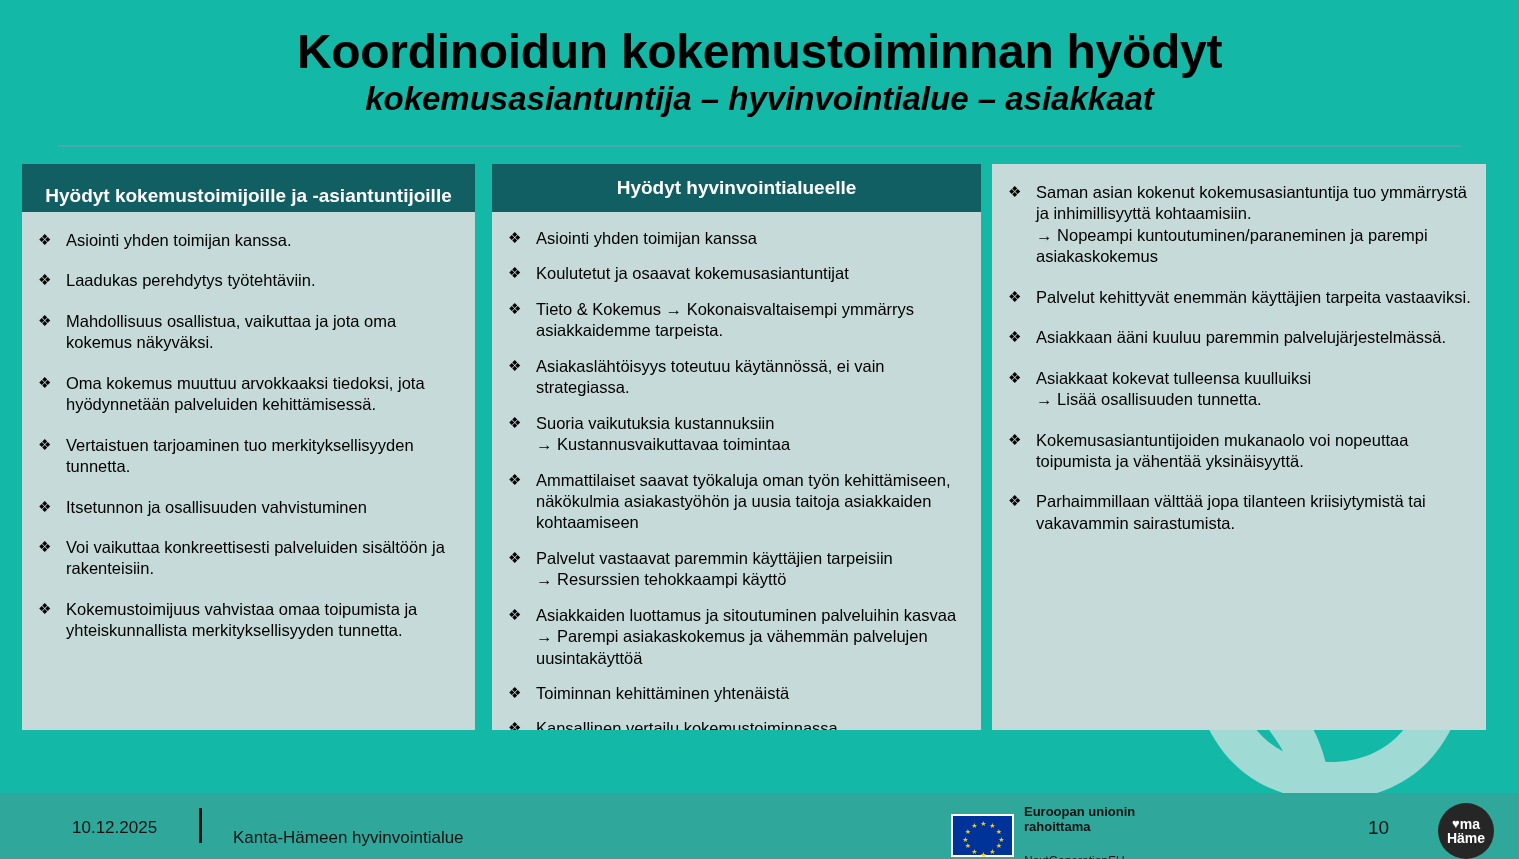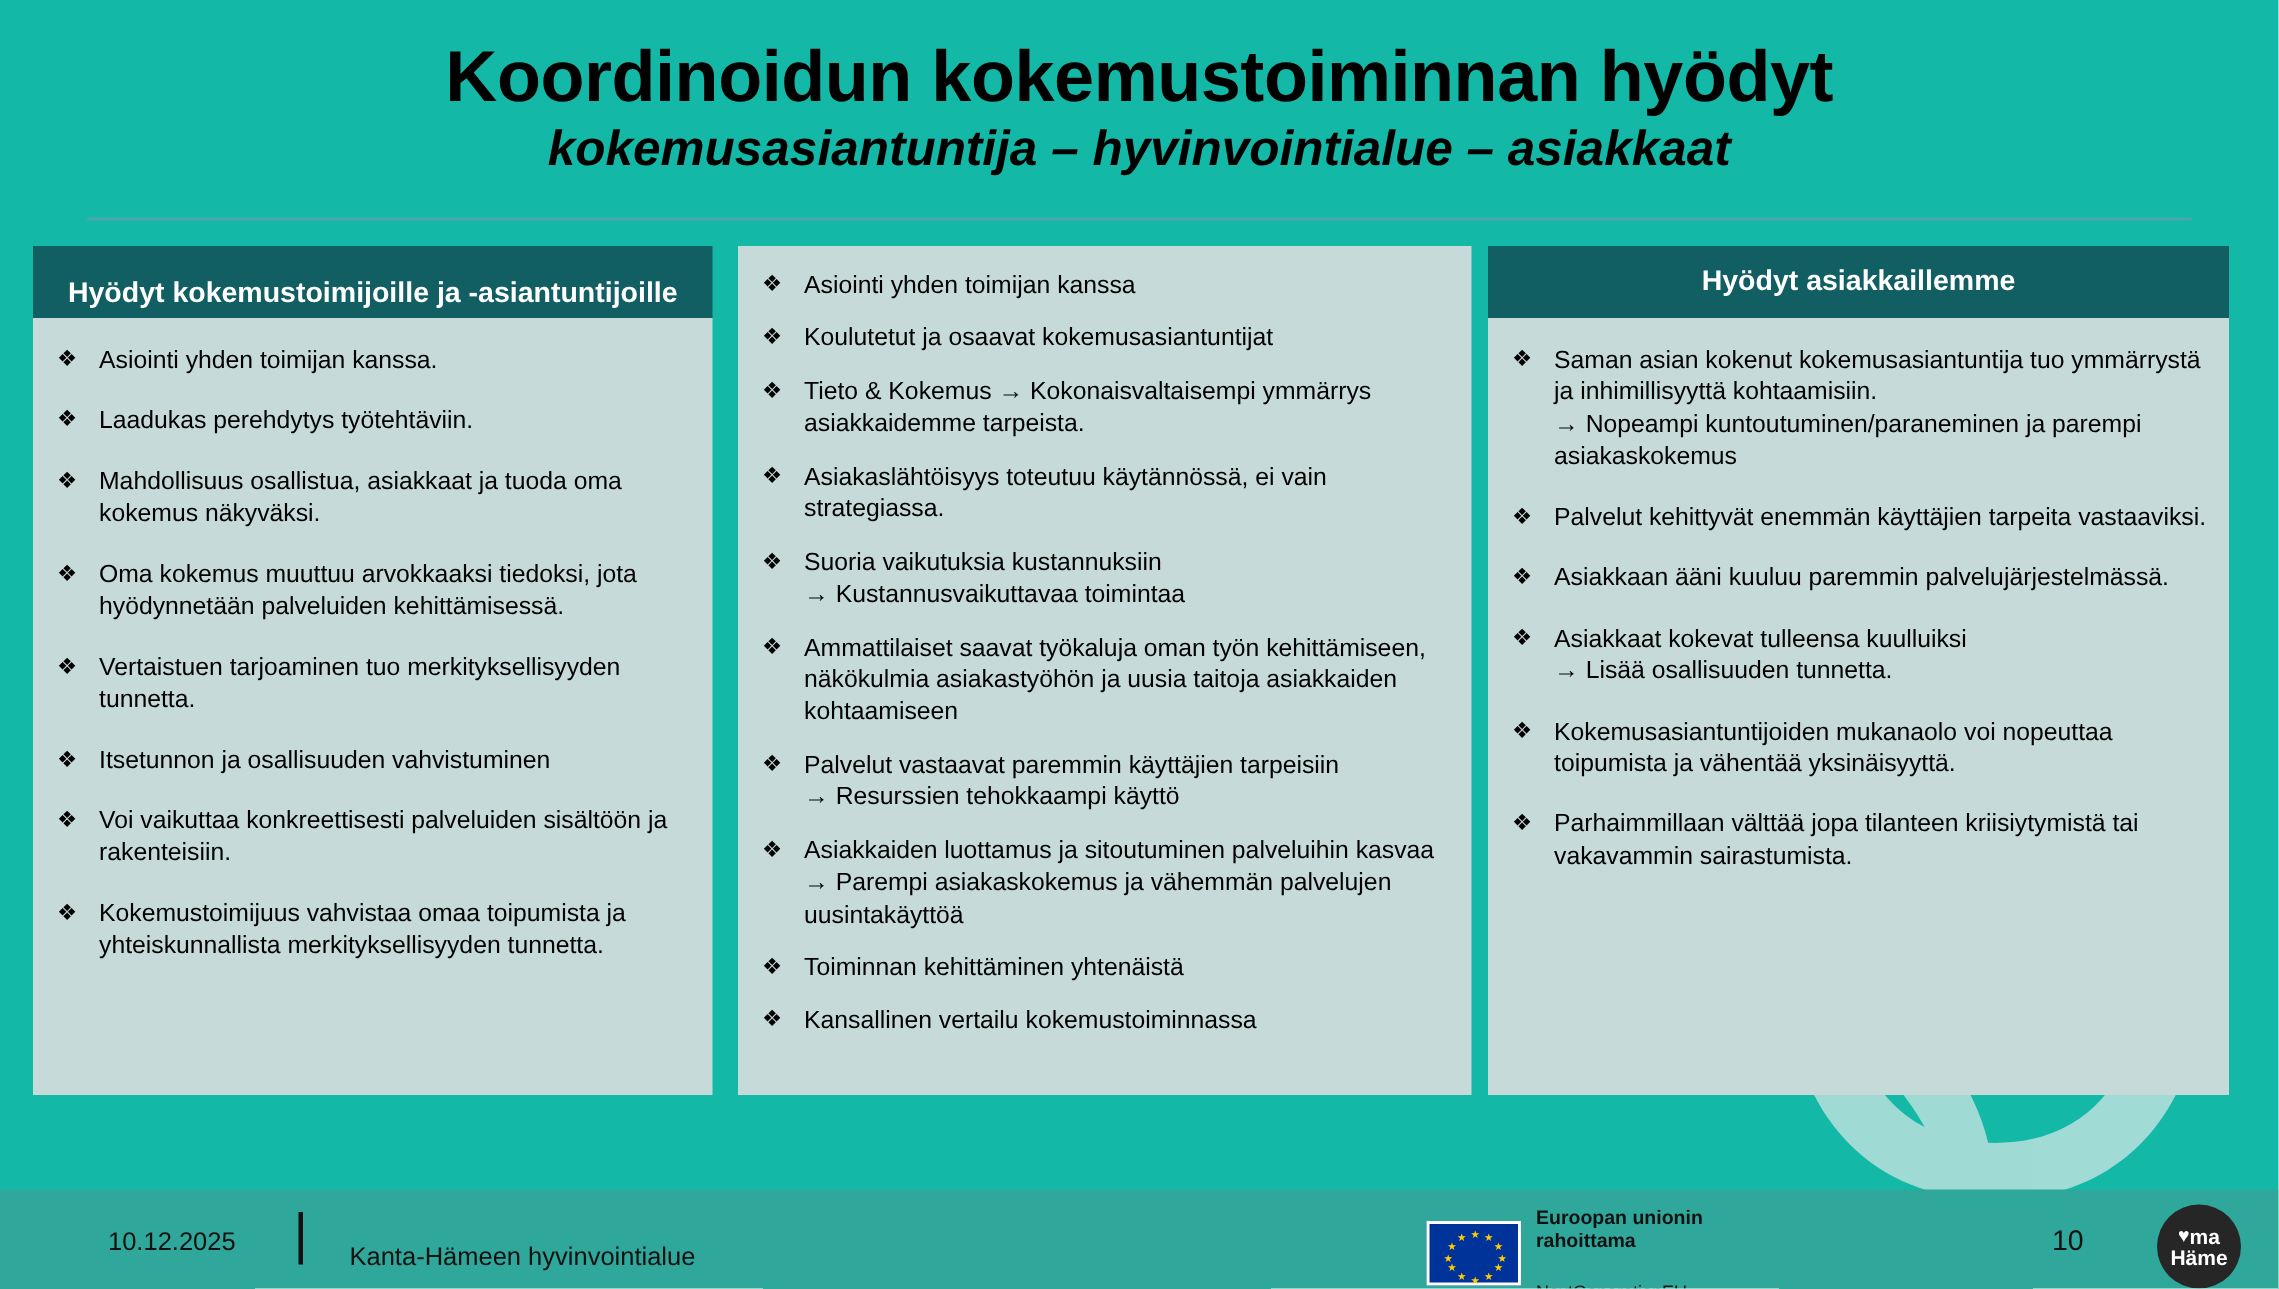--- a/index.html
+++ b/index.html
@@ -290,21 +290,21 @@
           <li>
               <span class="bullet-glyph">❖</span>
               <span class="bullet-text">Asiointi yhden toimijan kanssa.</span>
             </li>
           <li>
               <span class="bullet-glyph">❖</span>
               <span class="bullet-text">Laadukas perehdytys työtehtäviin.</span>
             </li>
           <li>
               <span class="bullet-glyph">❖</span>
-              <span class="bullet-text">Mahdollisuus osallistua, asiakkaat ja tuoda oma kokemus näkyväksi.</span>
+              <span class="bullet-text">Mahdollisuus osallistua, vaikuttaa ja jota oma kokemus näkyväksi.</span>
             </li>
           <li>
               <span class="bullet-glyph">❖</span>
               <span class="bullet-text">Oma kokemus muuttuu arvokkaaksi tiedoksi, jota hyödynnetään palveluiden kehittämisessä.</span>
             </li>
           <li>
               <span class="bullet-glyph">❖</span>
               <span class="bullet-text">Vertaistuen tarjoaminen tuo merkityksellisyyden tunnetta.</span>
             </li>
           <li>
@@ -317,20 +317,21 @@
             </li>
           <li>
               <span class="bullet-glyph">❖</span>
               <span class="bullet-text">Kokemustoimijuus vahvistaa omaa toipumista ja yhteiskunnallista merkityksellisyyden tunnetta.</span>
             </li>
         </ul>
       </div>
     </div>
 
     <div class="panel panel-2">
+      <div class="panel-header">Hyödyt hyvinvointialueelle</div>
       <div class="panel-body">
         <ul class="bullets">
           <li>
               <span class="bullet-glyph">❖</span>
               <span class="bullet-text">Asiointi yhden toimijan kanssa</span>
             </li>
           <li>
               <span class="bullet-glyph">❖</span>
               <span class="bullet-text">Koulutetut ja osaavat kokemusasiantuntijat</span>
             </li>
@@ -366,21 +367,20 @@
             </li>
           <li>
               <span class="bullet-glyph">❖</span>
               <span class="bullet-text">Kansallinen vertailu kokemustoiminnassa</span>
             </li>
         </ul>
       </div>
     </div>
 
     <div class="panel panel-3">
-      <div class="panel-header">Hyödyt asiakkaillemme</div>
       <div class="panel-body">
         <ul class="bullets">
           <li>
               <span class="bullet-glyph">❖</span>
               <span class="bullet-text">Saman asian kokenut kokemusasiantuntija tuo ymmärrystä ja inhimillisyyttä kohtaamisiin.
 → Nopeampi kuntoutuminen/paraneminen ja parempi asiakaskokemus</span>
             </li>
           <li>
               <span class="bullet-glyph">❖</span>
               <span class="bullet-text">Palvelut kehittyvät enemmän käyttäjien tarpeita vastaaviksi.</span>

